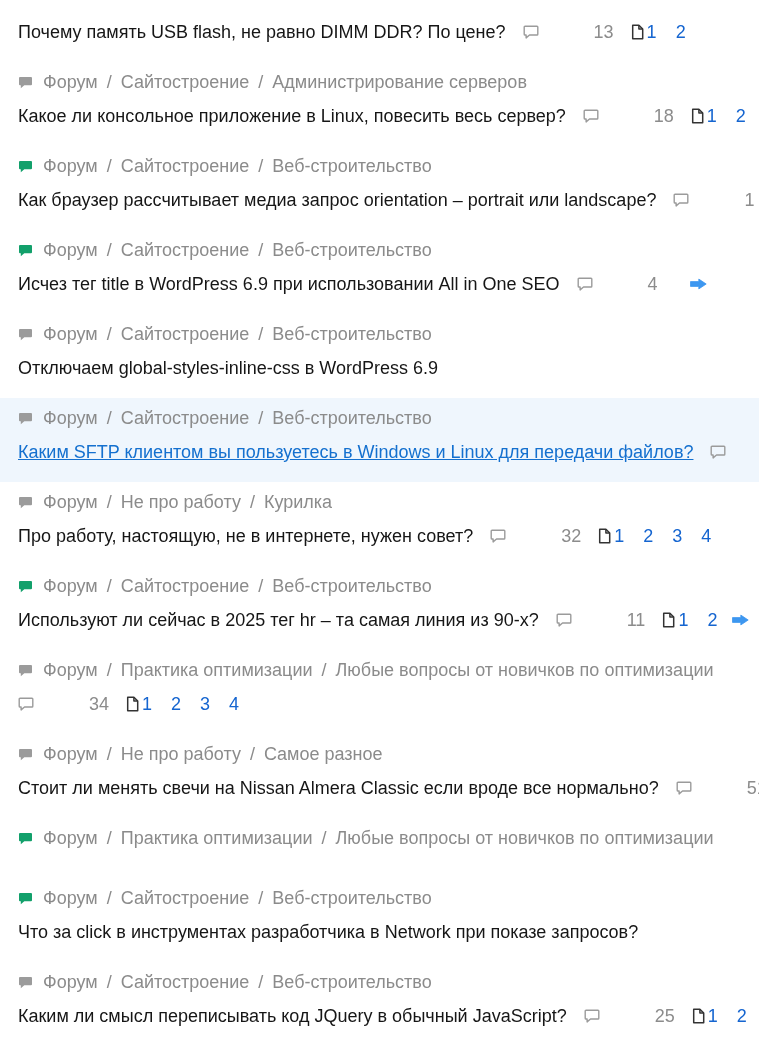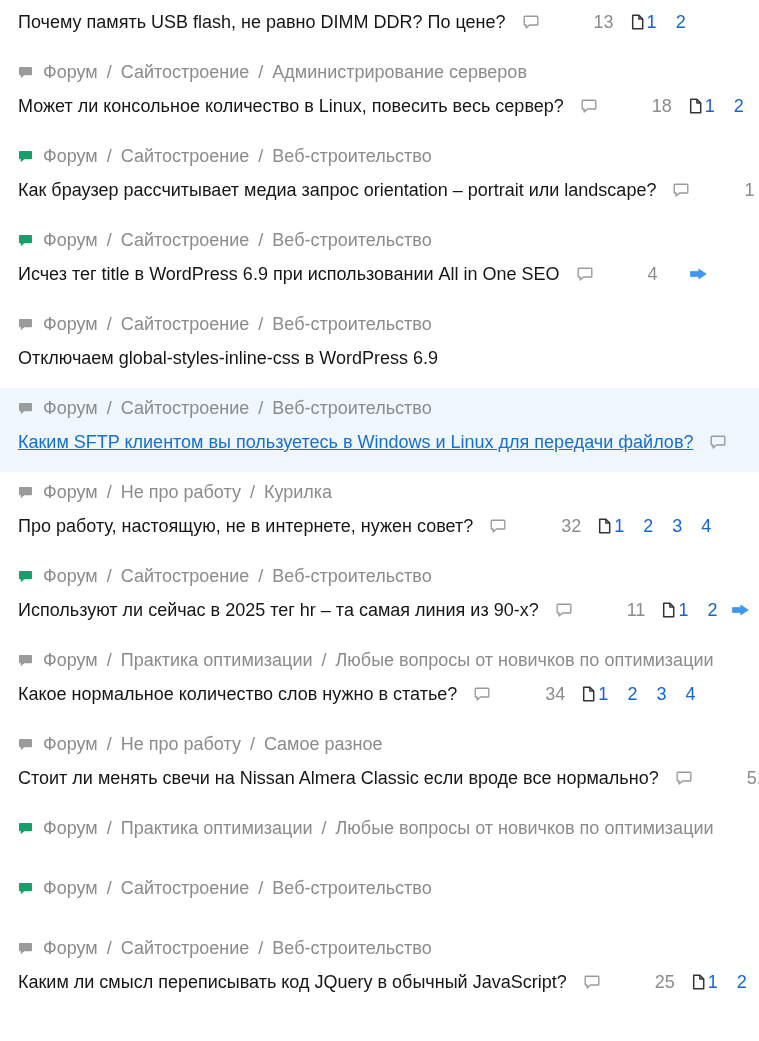--- a/index.html
+++ b/index.html
@@ -6,21 +6,21 @@
     margin: 0;
     padding: 0;
     background: #ffffff;
     width: 759px;
     height: 1041px;
     overflow: hidden;
     font-family: "Liberation Sans", "DejaVu Sans", sans-serif;
   }
   .list { width: 759px; }
   .item { padding: 10px 18px 18px 18px; }
-  .item.first { padding-top: 10px; text-align: center; }
+  .item.first { padding-top: 20px; text-align: center; }
   .item.hl { background: var(--hl-bg, #eff6fd); }
   .crumbs {
     display: flex;
     align-items: center;
     height: 20px;
     margin-bottom: 12px;
     font-size: 18px;
     color: var(--crumb-c, #8b8b8b);
     white-space: nowrap;
   }
@@ -100,21 +100,21 @@
       </span>
       <span class="crumb-parts">
           <a class="crumb">Форум</a>
           <span class="sep">/</span>
           <a class="crumb">Сайтостроение</a>
           <span class="sep">/</span>
           <a class="crumb">Администрирование серверов</a>
         </span>
     </div>
     <div class="title-line">
-      <a class="title">Может ли консольное количество в Linux, повесить весь сервер?</a>
+      <a class="title">Какое ли консольное приложение в Linux, повесить весь сервер?</a>
       <span class="comment-group">
         <span class="c-icon">
           <svg width="16" height="14" viewBox="0 0 16 14" aria-hidden="true">
             <path d="M2 1.2h12a.8.8 0 0 1 .8.8v7.2a.8.8 0 0 1-.8.8H6.5l-3.4 2.9V10H2a.8.8 0 0 1-.8-.8V2a.8.8 0 0 1 .8-.8z" fill="none" stroke="currentColor" stroke-width="1.4" stroke-linejoin="round"></path>
           </svg>
         </span>
         <span class="c-count">18</span>
       </span>
       <span class="pages-group">
         <span class="p-icon">
@@ -334,21 +334,20 @@
       </span>
       <span class="crumb-parts">
           <a class="crumb">Форум</a>
           <span class="sep">/</span>
           <a class="crumb">Практика оптимизации</a>
           <span class="sep">/</span>
           <a class="crumb">Любые вопросы от новичков по оптимизации</a>
         </span>
     </div>
     <div class="title-line">
-      <a class="title">Какое нормальное количество слов нужно в статье?</a>
       <span class="comment-group">
         <span class="c-icon">
           <svg width="16" height="14" viewBox="0 0 16 14" aria-hidden="true">
             <path d="M2 1.2h12a.8.8 0 0 1 .8.8v7.2a.8.8 0 0 1-.8.8H6.5l-3.4 2.9V10H2a.8.8 0 0 1-.8-.8V2a.8.8 0 0 1 .8-.8z" fill="none" stroke="currentColor" stroke-width="1.4" stroke-linejoin="round"></path>
           </svg>
         </span>
         <span class="c-count">34</span>
       </span>
       <span class="pages-group">
         <span class="p-icon">
@@ -425,20 +424,24 @@
         </svg>
       </span>
       <span class="crumb-parts">
           <a class="crumb">Форум</a>
           <span class="sep">/</span>
           <a class="crumb">Сайтостроение</a>
           <span class="sep">/</span>
           <a class="crumb">Веб-строительство</a>
         </span>
     </div>
+    <div class="title-line">
+      <a class="title">Что за click в инструментах разработчика в Network при показе запросов?</a>
+
+    </div>
   </div>
     <div class="item">
     <div class="crumbs">
       <span class="marker" style="color: rgb(155, 155, 155);">
         <svg width="15" height="13" viewBox="0 0 15 13" aria-hidden="true">
           <path d="M2 1h11a1 1 0 0 1 1 1v6.2a1 1 0 0 1-1 1H6.3L2.8 12.2V9.2H2a1 1 0 0 1-1-1V2a1 1 0 0 1 1-1z" fill="currentColor"></path>
         </svg>
       </span>
       <span class="crumb-parts">
           <a class="crumb">Форум</a>

